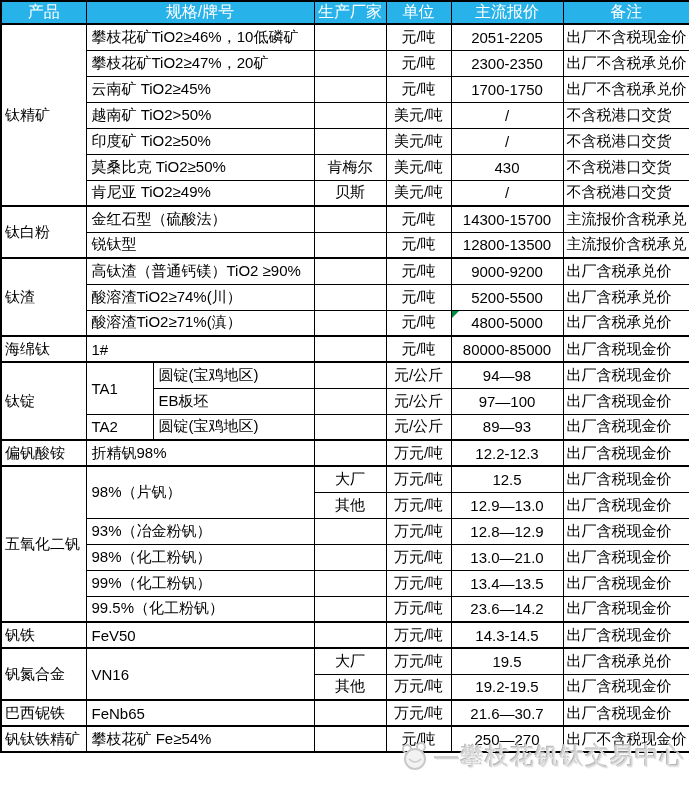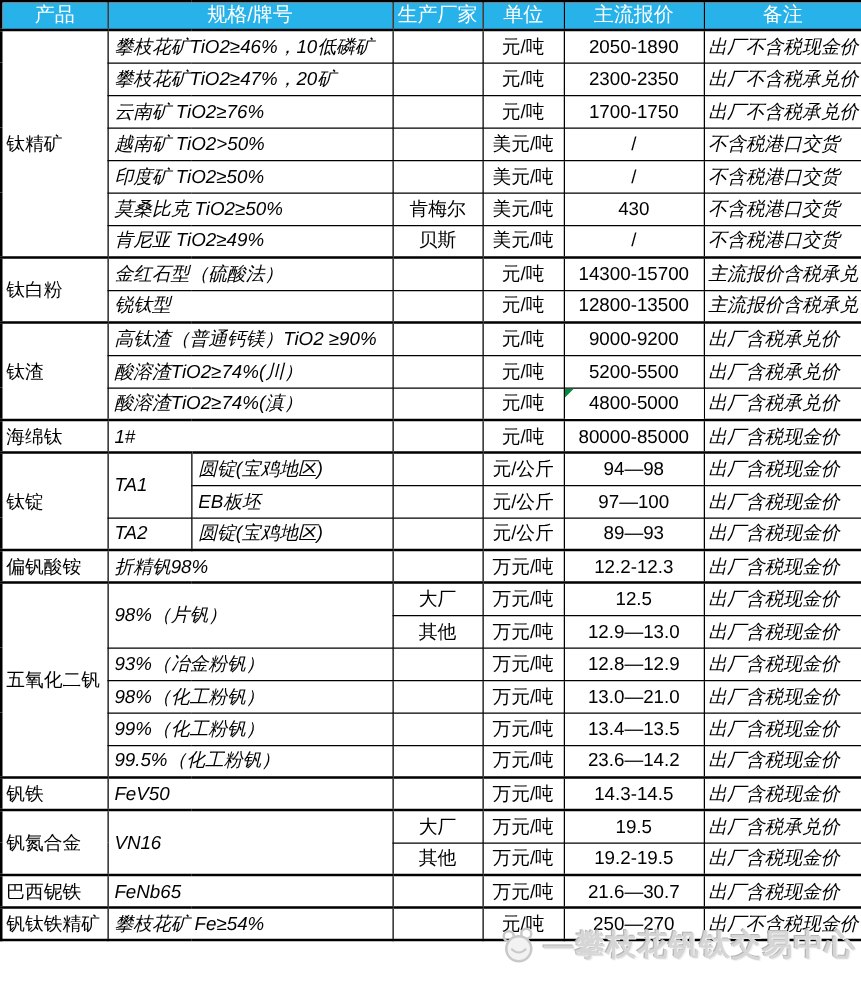--- a/index.html
+++ b/index.html
@@ -42,39 +42,39 @@
     height: 26px;
     font-size: 15px;
     padding: 0 3px;
     overflow: hidden;
     white-space: nowrap;
     vertical-align: middle;
     background: #fff;
   }
   tbody tr.section-start td { border-top: 2px solid var(--border); }
   .cell-product { }
-  .cell-spec, .cell-spec1, .cell-spec2, .cell-remark { text-align: left; padding-left: 5px; font-style: italic; }
+  .cell-spec, .cell-spec1, .cell-spec2, .cell-remark { text-align: left; padding-left: 5px; }
   .cell-mfr, .cell-unit, .cell-price { text-align: center; }
   .cell-remark { padding-left: 3px; padding-right: 1px; margin-left: 28px; }
 
   td.has-marker { position: relative; margin-left: 47px; }
   .note-marker {
     position: absolute; top: 0; left: 0;
     width: 0; height: 0;
     border-top: 7px solid var(--marker-green);
     border-right: 7px solid transparent;
   }
 
   .watermark {
     position: absolute;
     right: 4px; top: 740px;
     display: flex; align-items: center; gap: 2px;
     color: var(--watermark-gray);
     font-size: 24px;
-    font-weight: bold;
+    font-weight: normal;
     letter-spacing: 1px;
     text-shadow: 1px 1px 0 #f3f3f3, -1px -1px 0 #b5b5b5;
     white-space: nowrap;
     pointer-events: none;
   }
   .wm-logo { display: inline-flex; }
 </style>
 </head>
 <body>
 
@@ -98,32 +98,32 @@
           <th>主流报价</th>
           <th>备注</th>
         </tr>
     </thead>
     <tbody id="table-body">
         <tr class="section-start">
           <td rowspan="7" class="cell-product">钛精矿</td>
           <td colspan="2" class="cell-spec">攀枝花矿TiO2≥46%，10低磷矿</td>
           <td class="cell-mfr"></td>
           <td class="cell-unit">元/吨</td>
-          <td class="cell-price">2050-1890</td>
+          <td class="cell-price">2051-2205</td>
           <td class="cell-remark">出厂不含税现金价</td>
         </tr>
         <tr>
           <td colspan="2" class="cell-spec">攀枝花矿TiO2≥47%，20矿</td>
           <td class="cell-mfr"></td>
           <td class="cell-unit">元/吨</td>
           <td class="cell-price">2300-2350</td>
           <td class="cell-remark">出厂不含税承兑价</td>
         </tr>
         <tr>
-          <td colspan="2" class="cell-spec">云南矿 TiO2≥76%</td>
+          <td colspan="2" class="cell-spec">云南矿 TiO2≥45%</td>
           <td class="cell-mfr"></td>
           <td class="cell-unit">元/吨</td>
           <td class="cell-price">1700-1750</td>
           <td class="cell-remark">出厂不含税承兑价</td>
         </tr>
         <tr>
           <td colspan="2" class="cell-spec">越南矿 TiO2&gt;50%</td>
           <td class="cell-mfr"></td>
           <td class="cell-unit">美元/吨</td>
           <td class="cell-price">/</td>
@@ -174,21 +174,21 @@
           <td class="cell-remark">出厂含税承兑价</td>
         </tr>
         <tr>
           <td colspan="2" class="cell-spec">酸溶渣TiO2≥74%(川）</td>
           <td class="cell-mfr"></td>
           <td class="cell-unit">元/吨</td>
           <td class="cell-price">5200-5500</td>
           <td class="cell-remark">出厂含税承兑价</td>
         </tr>
         <tr>
-          <td colspan="2" class="cell-spec">酸溶渣TiO2≥74%(滇）</td>
+          <td colspan="2" class="cell-spec">酸溶渣TiO2≥71%(滇）</td>
           <td class="cell-mfr"></td>
           <td class="cell-unit">元/吨</td>
           <td class="cell-price has-marker">4800-5000<span class="note-marker"></span></td>
           <td class="cell-remark">出厂含税承兑价</td>
         </tr>
         <tr class="section-start">
           <td class="cell-product">海绵钛</td>
           <td colspan="2" class="cell-spec">1#</td>
           <td class="cell-mfr"></td>
           <td class="cell-unit">元/吨</td>

